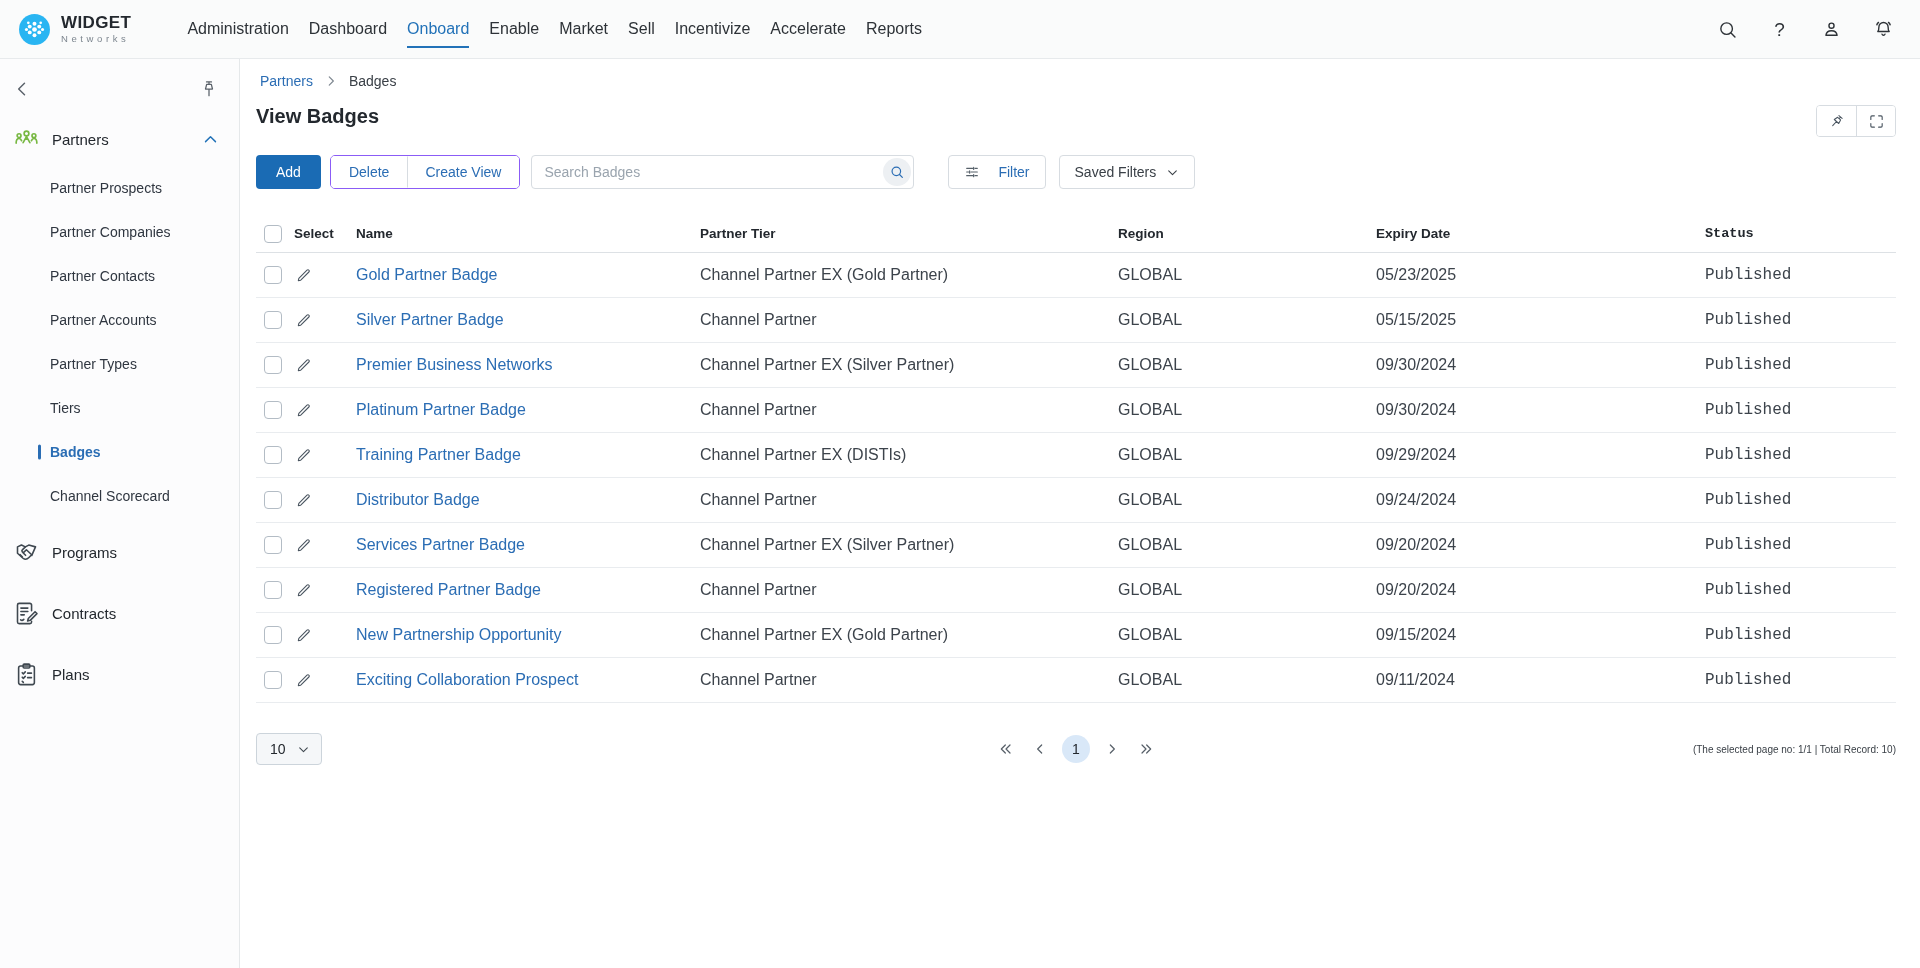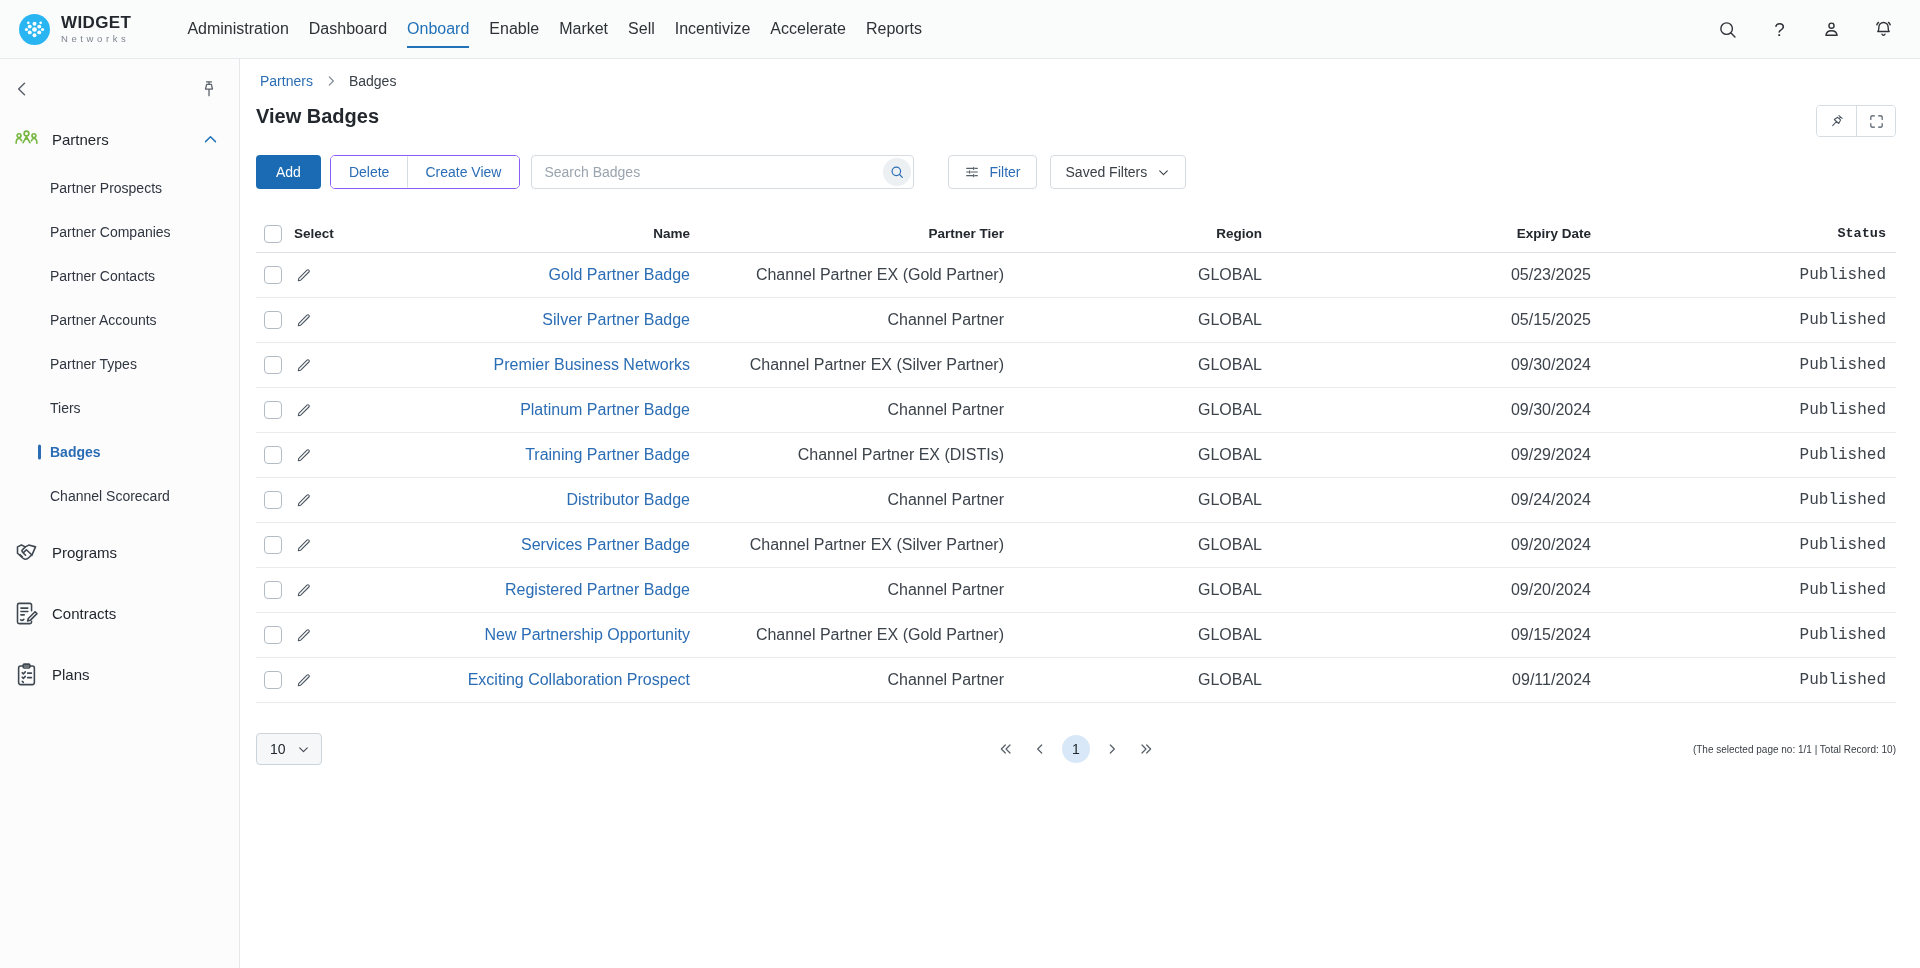--- a/index.html
+++ b/index.html
@@ -86,36 +86,36 @@
   .search-wrap { position:relative; margin-left:11px; width:383px; }
   .search-input { width:100%; height:34px; border:1px solid #d7dce1; border-radius:4px;
     padding:0 44px 0 12px; font-size:14px; color:#2d3237; background:#fff;
     font-family:inherit; outline:none; }
   .search-input::placeholder { color:#9aa4ae; }
   .search-btn { position:absolute; right:3px; top:3px; width:28px; height:28px;
     border-radius:50%; background:#edf0f3; display:flex; align-items:center;
     justify-content:center; color:var(--link,#2b6db4); cursor:pointer; }
   .search-btn svg { width:16px; height:16px; }
   .btn-filter { margin-left:34px; border-color:#d7dce1; background:#fff;
-    color:var(--link,#2b6db4); padding:0 15px; gap:9px; }
+    color:var(--link,#2b6db4); padding:0 15px; gap:18px; }
   .btn-filter .f-icon { width:16px; height:16px; color:#566069; }
   .btn-saved { margin-left:13px; border-color:#d7dce1; background:#fff;
     color:#3a4047; padding:0 15px; gap:10px; }
   .btn-saved .d-icon { width:13px; height:13px; color:#3a4047; }
 
   
-  .table { margin-top:26px;text-align:right; }
+  .table { margin-top:26px; }
   .thead, .trow { display:flex; align-items:center; }
   .thead { height:38px; border-bottom:1px solid #dde1e5; font-weight:bold;
     font-size:13.5px; color:#23282e; }
   .trow { height:45px; border-bottom:1px solid #e9ecef; font-size:16px; color:#3c434b; }
   .cell { flex-shrink:0; padding-right:10px; overflow:hidden; white-space:nowrap; }
   .c-select { width:100px; display:flex; align-items:center; gap:12px; padding-left:8px; }
   .c-name   { width:344px; }
-  .c-tier   { width:314px; }
+  .c-tier   { width:418px; }
   .c-region { width:258px; }
   .c-expiry { width:329px; }
   .c-status { flex:1;font-family:Liberation Mono, monospace; }
   .cbx { width:18px; height:18px; border:1.5px solid #b3bcc5; border-radius:4px;
     background:#fff; cursor:pointer; flex-shrink:0; }
   .edit-icon { width:19px; height:19px; color:#4a5560; cursor:pointer; }
   .name-link { color:var(--link,#2b6db4); text-decoration:none; cursor:pointer; }
 
   
   .pager-row { position:relative; margin-top:28px; height:36px;

